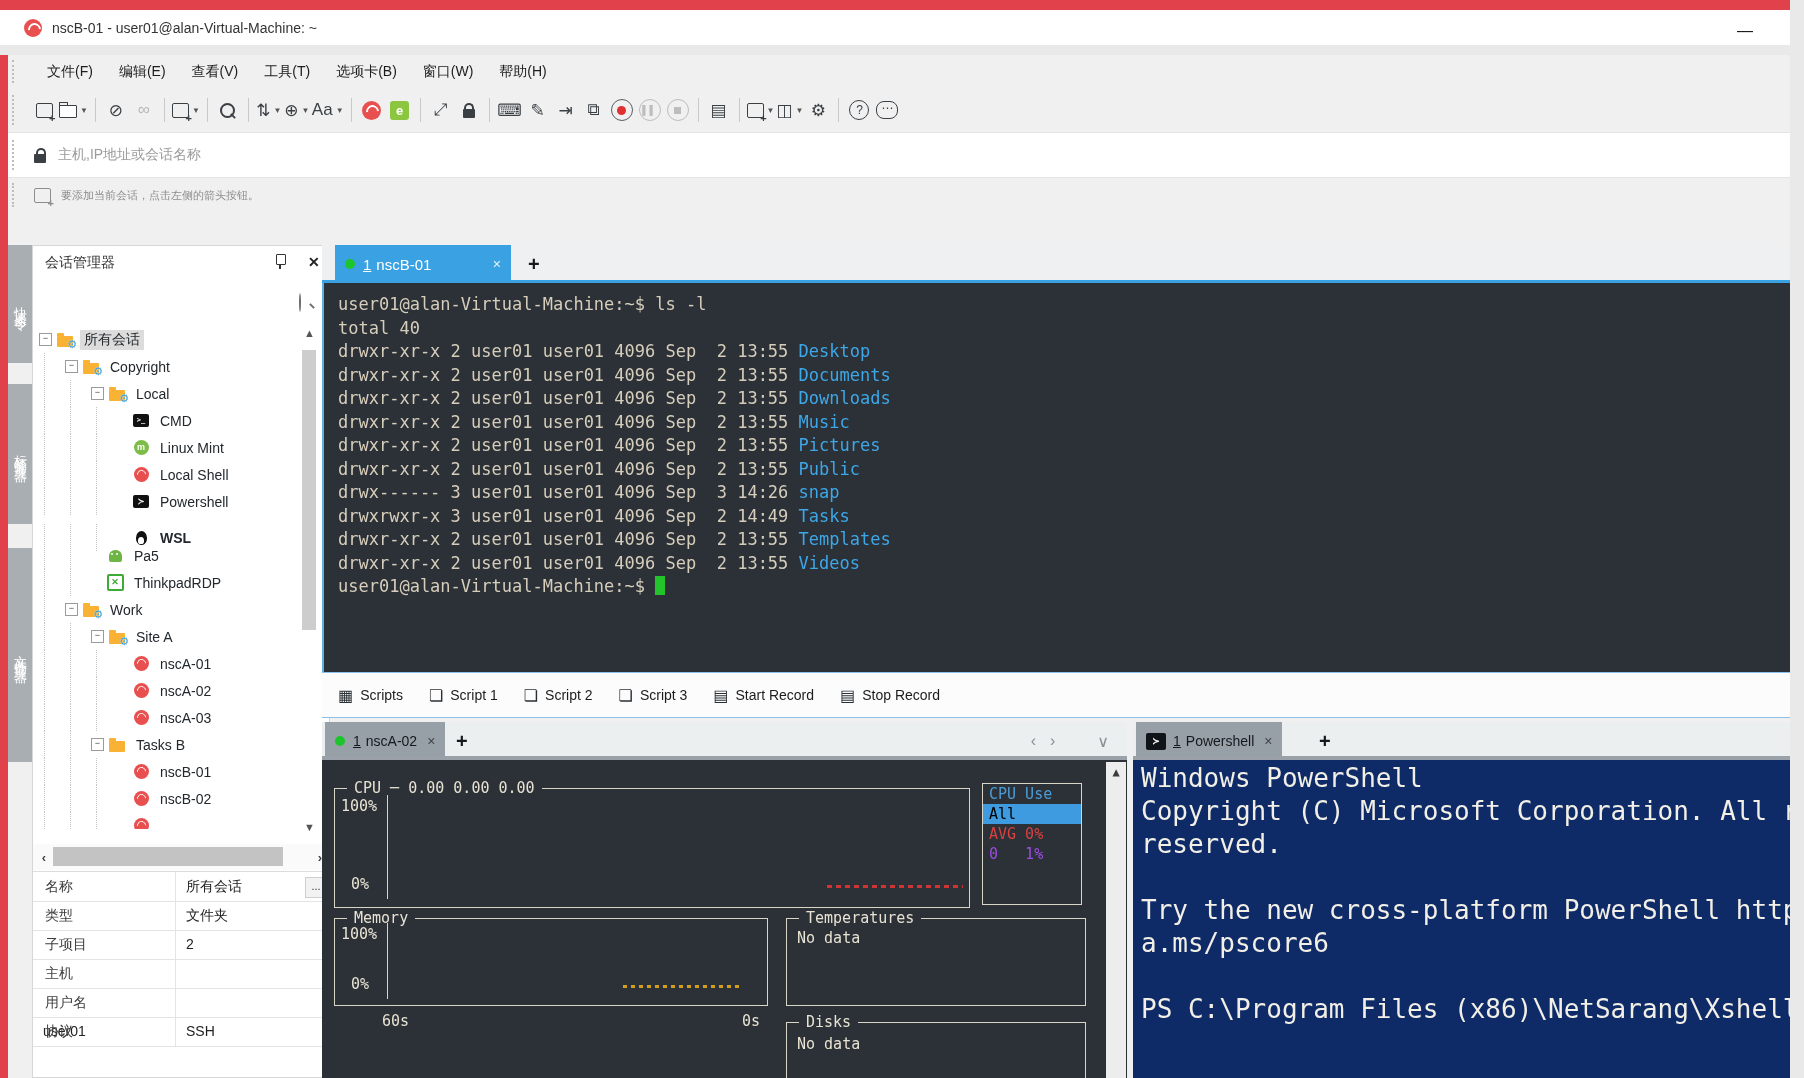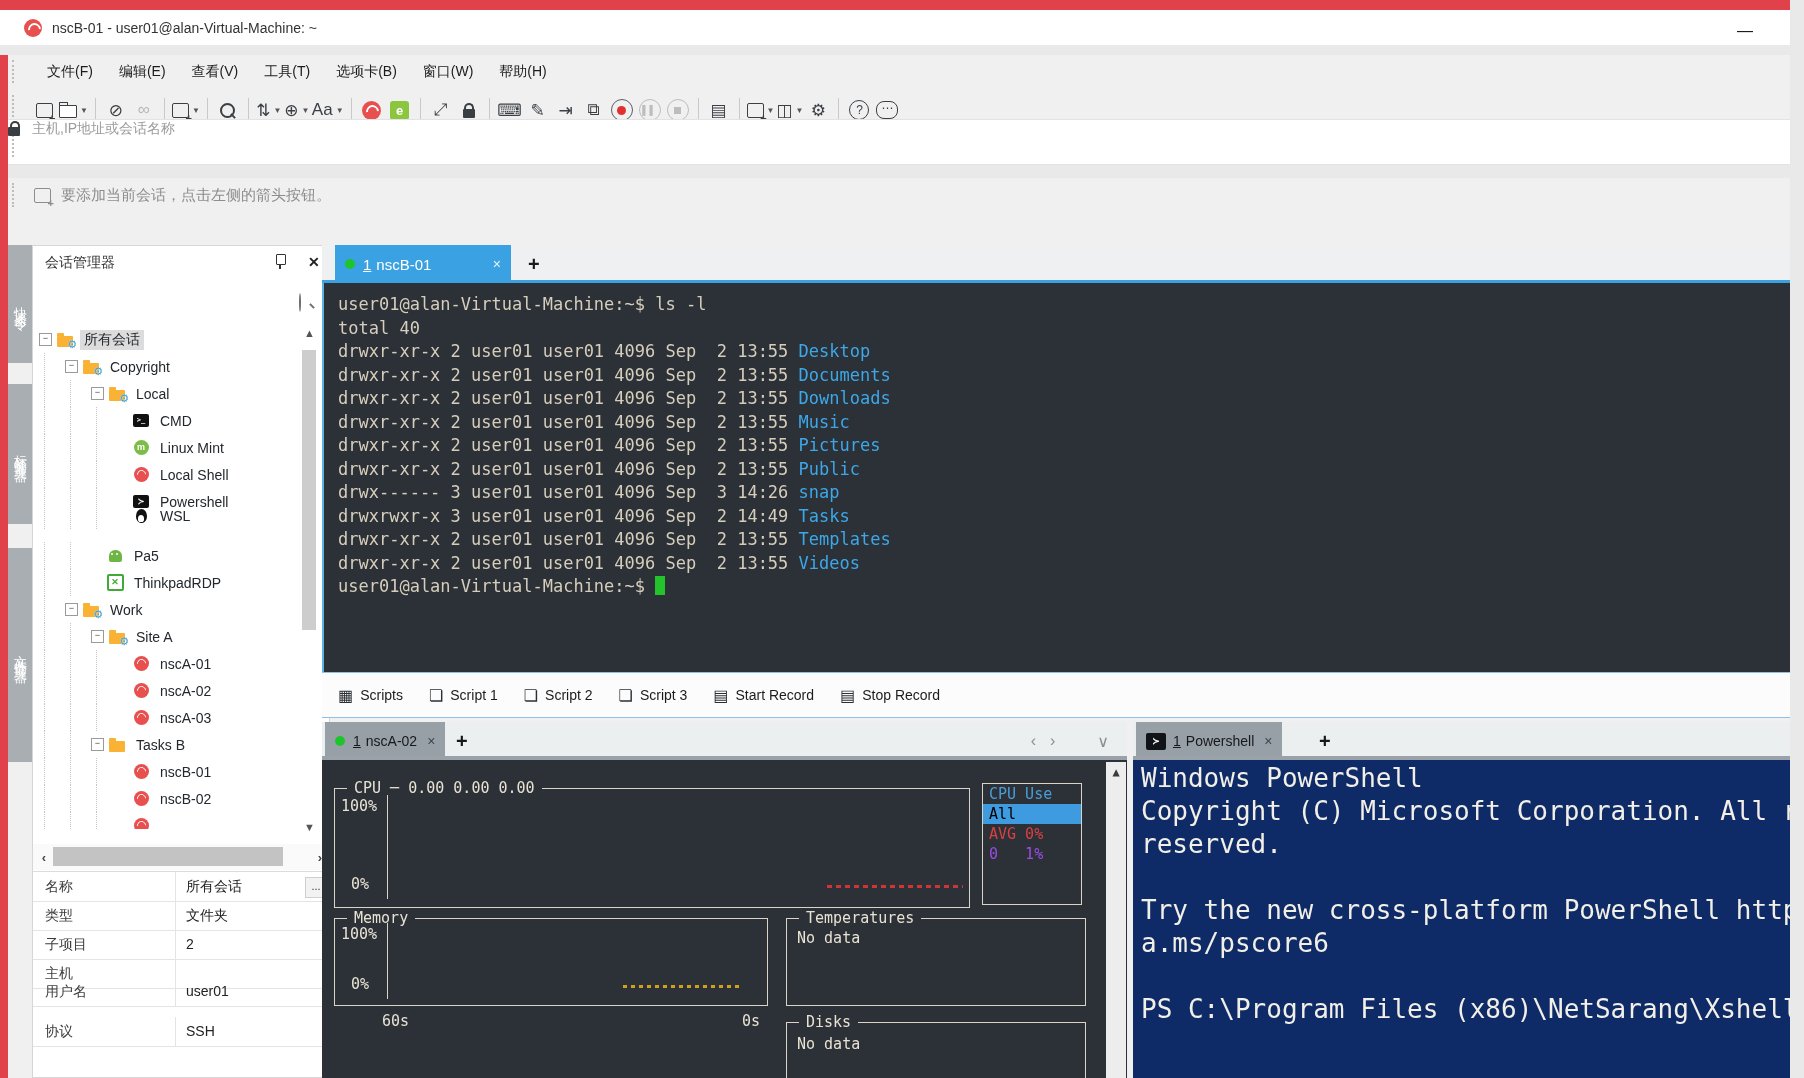--- a/index.html
+++ b/index.html
@@ -33,24 +33,24 @@
   .i-xftp{width:19px;height:19px;border-radius:3px;background:#8cc63f;color:#fff;font-size:13px;font-weight:bold;text-align:center;line-height:19px}
   .i-lock{width:12px;height:9px;background:#3a3f44;border-radius:1px;position:relative;margin-top:7px}
   .i-lock:before{content:"";position:absolute;left:1.5px;top:-6px;width:6px;height:5px;border:2px solid #3a3f44;border-bottom:none;border-radius:5px 5px 0 0}
   .i-circ{width:20px;height:20px;border-radius:50%;border:1.6px solid #5a5f63;display:flex;align-items:center;justify-content:center}
   .i-circ.disabled{border-color:#bdbdbd;color:#bdbdbd}
   .i-circ .dot{width:9px;height:9px;border-radius:50%;background:#e03030}
   .i-circ .sq{width:7px;height:7px;background:#bdbdbd}
   .i-circ .pp{font-size:9px;color:#bdbdbd;letter-spacing:1px;font-weight:bold}
   .i-bubble{width:20px;height:16px;border:1.6px solid #3a3f44;border-radius:8px;text-align:center;line-height:12px;font-size:12px;color:#3a3f44}
   
-  #addressbar{left:8px;top:119px;width:1782px;height:46px;background:#fff;border-top:1px solid #e3e3e3;border-bottom:1px solid #e3e3e3;display:flex;box-sizing:border-box}
+  #addressbar{left:8px;top:132px;width:1782px;height:46px;background:#fff;border-top:1px solid #e3e3e3;border-bottom:1px solid #e3e3e3;display:flex;align-items:center;padding-left:26px;box-sizing:border-box}
   #addressbar .ph{color:#9b9b9b;font-size:14px;margin-left:12px}
   #infobar{left:8px;top:178px;width:1782px;height:34px;background:#f0f0f0;display:flex;align-items:center;padding-left:26px;box-sizing:border-box}
-  #infobar .txt{color:#8d8d8d;font-size:15px;margin-left:10px}
+  #infobar .txt{color:#8d8d8d;font-size:11px;margin-left:10px}
   #infobar .i-boxplus{border-color:#8d8d8d}
   #infobar .i-boxplus:after{color:#8d8d8d}
   
   #workspace{left:8px;top:212px;width:1782px;height:866px;background:#f0f0f0}
   
   .side-tab{position:absolute;left:0;width:24px;background:#a9aeb2;color:#fff;writing-mode:vertical-rl;text-orientation:upright;
             display:flex;align-items:center;justify-content:center;font-size:13px;letter-spacing:4px;border-radius:0 0 0 0}
   
   #session-panel{left:24px;top:33px;width:298px;height:833px;background:#fff;border:1px solid #d6d6d6;box-sizing:border-box}
   #sm-header{left:0;top:0;width:100%;height:34px;display:flex;align-items:center}
@@ -359,21 +359,21 @@
         <div class="trow" style="top: 164px;">
           <span class="guide"></span>
           <span class="guide"></span>
           <span class="guide"></span>
           <span class="tspacer"></span>
           <span class="ti">
             <span class="ti-ps" style="position: relative;">≻</span>
           </span>
           <span class="lbl">Powershell</span>
         </div>
-        <div class="trow" style="top: 178px;">
+        <div class="trow" style="top: 200px; font-weight: bold;">
           <span class="guide"></span>
           <span class="guide"></span>
           <span class="guide"></span>
           <span class="tspacer"></span>
           <span class="ti">
             <span class="ti-tux" style="position: relative;"></span>
           </span>
           <span class="lbl">WSL</span>
         </div>
         <div class="trow" style="top: 218px;">
@@ -496,21 +496,21 @@
           <span class="pv">文件夹</span>
         </div>
         <div class="prow" style="top: 58px;">
           <span class="pl">子项目</span>
           <span class="pv">2</span>
         </div>
         <div class="prow" style="top: 87px;">
           <span class="pl">主机</span>
           <span class="pv"></span>
         </div>
-        <div class="prow" style="top: 105px;">
+        <div class="prow" style="top: 116px; flex-direction: column;">
           <span class="pl">用户名</span>
           <span class="pv">user01</span>
         </div>
         <div class="prow" style="top: 145px;">
           <span class="pl">协议</span>
           <span class="pv">SSH</span>
         </div>
       </div>
   </div>
 

